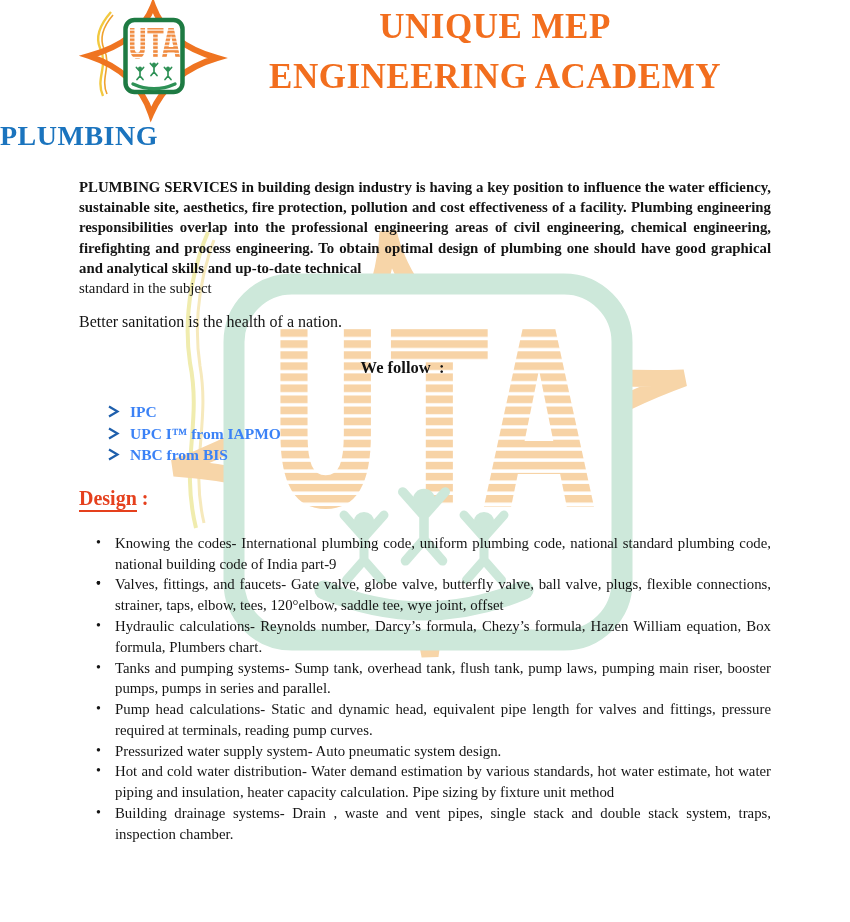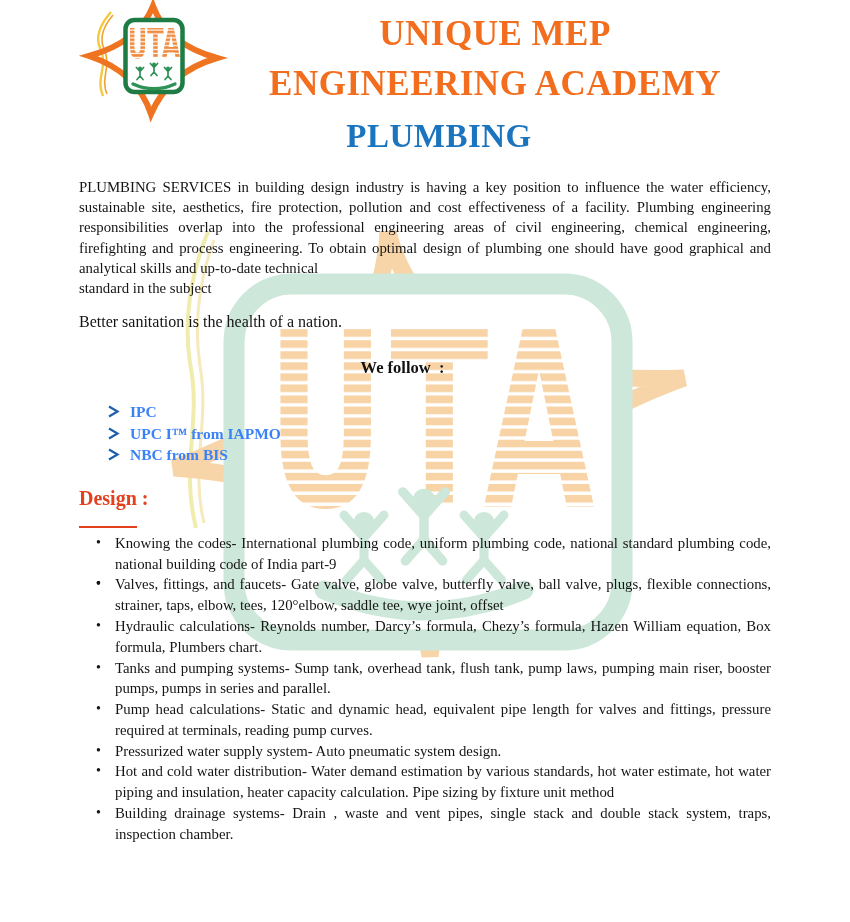--- a/index.html
+++ b/index.html
@@ -17,43 +17,43 @@
     position:absolute;left:166px;top:228px;width:525px;height:436px;
     z-index:0;pointer-events:none;
   }
   .watermark svg{overflow:visible;}
   
   .content{position:relative;z-index:1;}
   .header{position:relative;height:112px;}
   .logo{position:absolute;left:87px;top:4px;width:134px;height:112px;}
   .logo svg{overflow:visible;}
   .academy-title{
-    position:absolute;left:215px;top:9px;width:560px;
+    position:absolute;left:215px;top:2px;width:560px;
     text-align:center;font-weight:bold;font-size:35px;line-height:50px;
     color:#F26E1E;letter-spacing:0.5px;
   }
   .page-title{
-    margin-top:8px;text-align:center;font-weight:bold;
-    font-size:33px;line-height:32px;color:#1B74BE;letter-spacing:0.5px;margin-left:28px;
+    margin-top:8px;font-weight:bold;
+    font-size:28px;line-height:32px;color:#1B74BE;letter-spacing:0.5px;
   }
   .intro{margin:25px 79px 0 79px;font-size:14.8px;line-height:20.2px;}
-  .intro .para{text-align:justify;}
+  .intro .para{text-align:justify;font-weight:bold;}
   .tagline{margin:14px 79px 0 79px;font-size:16px;line-height:20px;}
   .follow-heading{
     margin:26px 79px 0 34px;font-size:16.5px;font-weight:bold;
     white-space:pre-wrap;color:#111;text-align:center;
   }
   .follow-list{margin:23px 79px 0 79px;padding:0;list-style:none;}
   .follow-list li{
     position:relative;padding-left:51px;line-height:21.5px;
     font-size:15.5px;font-weight:bold;color:#3b82f6;
   }
   .arrow-ic{position:absolute;left:28px;top:4px;width:13px;height:13px;}
   .design-heading{margin:21px 79px 0 79px;font-size:20px;font-weight:bold;color:#E5401D;}
-  .design-heading .dword{border-bottom:2px solid #E5401D;padding-bottom:17px;}
+  .design-heading .dword{border-bottom:2px solid #E5401D;padding-bottom:1px;}
   .design-list{margin:23px 79px 0 79px;padding:0;list-style:none;}
   .design-list li{
     position:relative;padding-left:36px;text-align:justify;
     font-size:14.8px;line-height:20.8px;
   }
   .dot{position:absolute;left:17px;top:0;font-size:14px;}
 </style>
 </head>
 <body>
 

